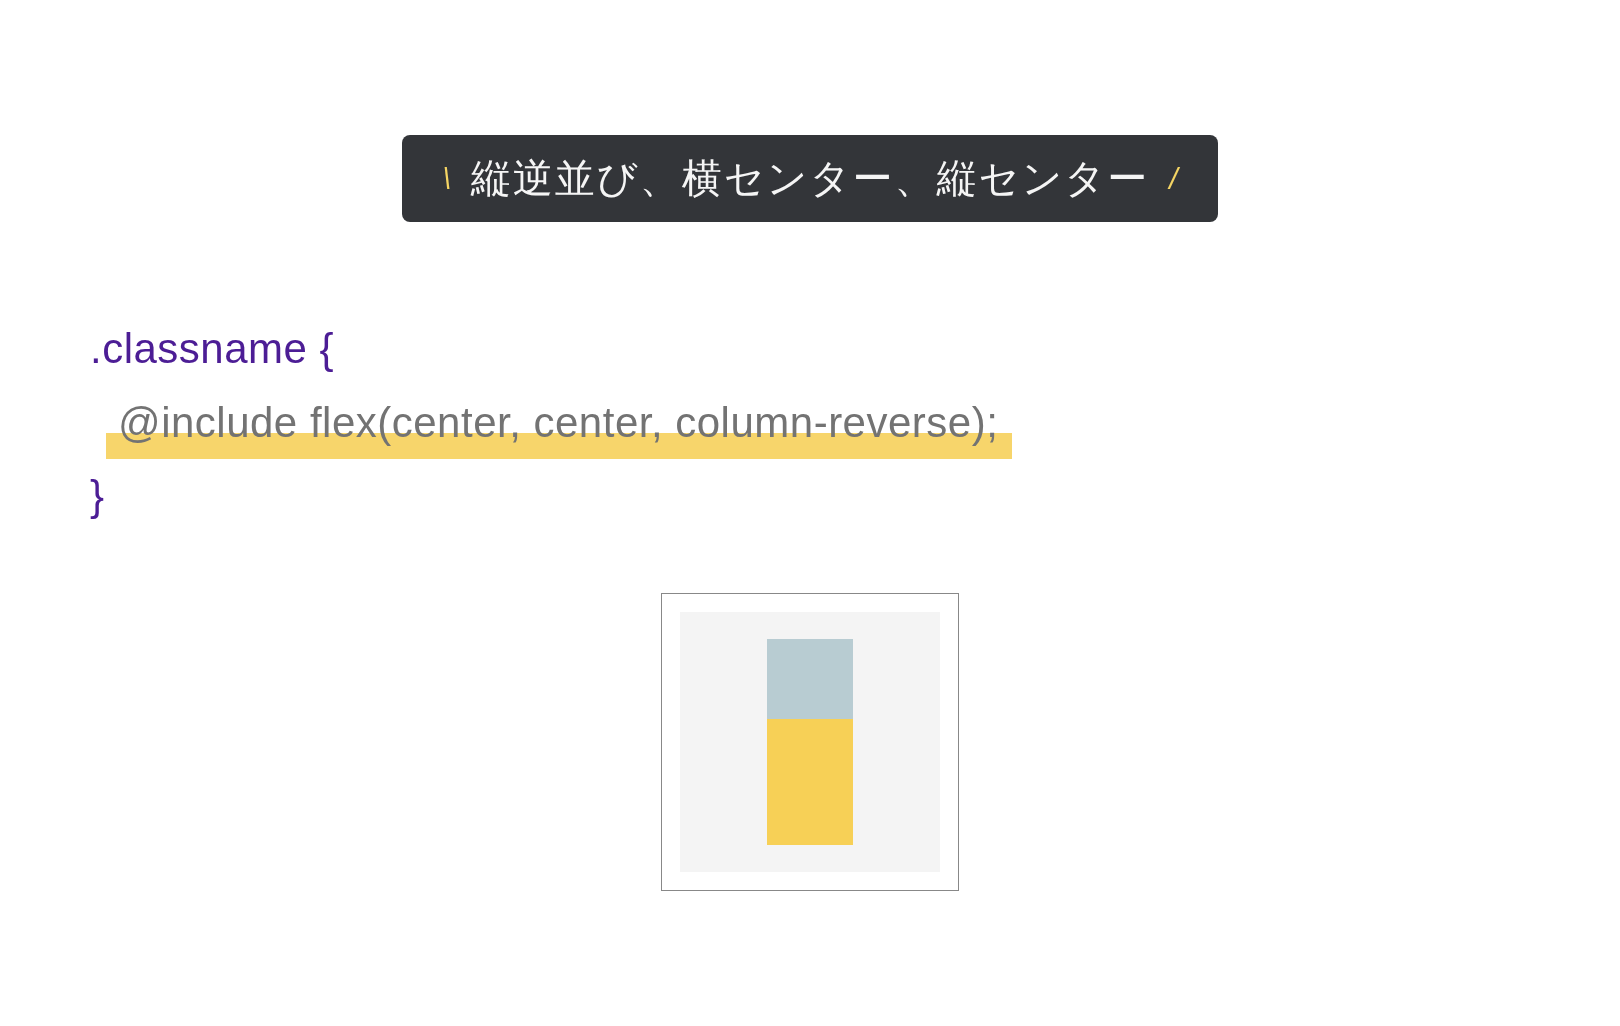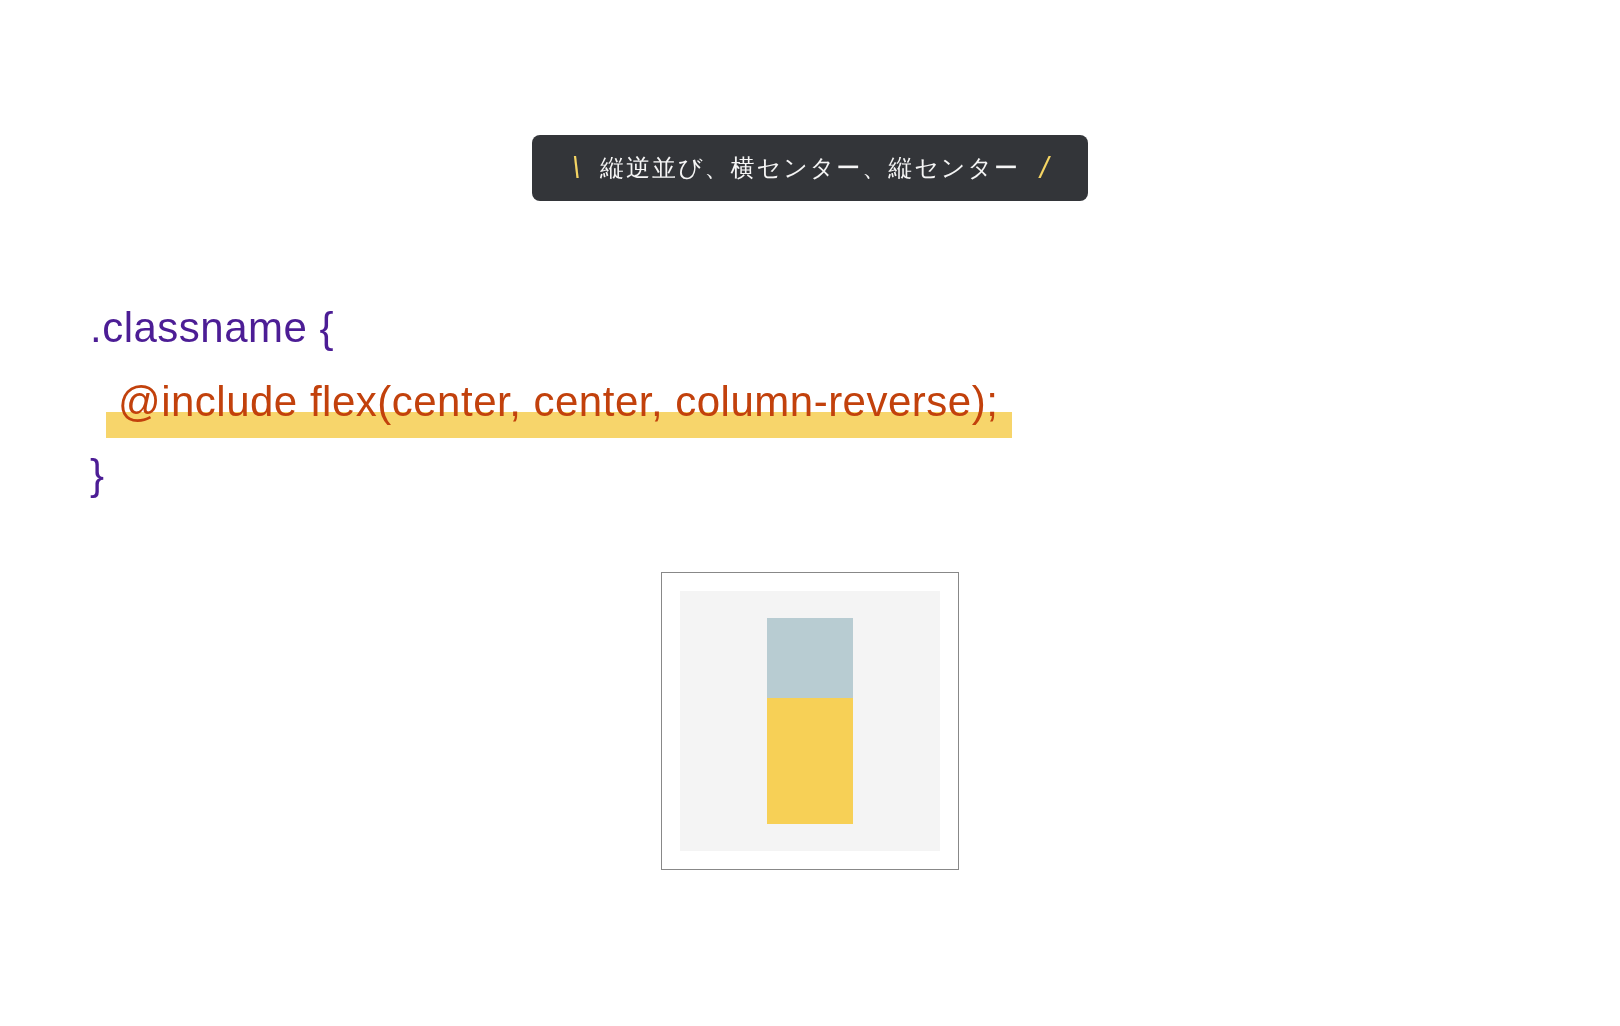--- a/index.html
+++ b/index.html
@@ -32,40 +32,40 @@
       font-style: italic;
     }
     .title-slash-left {
       transform: rotate(0deg);
     }
     .title-slash-right {
       transform: rotate(0deg);
     }
     .title-text {
       color: #f5f5f5;
-      font-size: 24px;
+      font-size: 40px;
       font-weight: 400;
       letter-spacing: 2px;
     }
     .code-block {
       margin-top: 90px;
       align-self: flex-start;
       margin-left: 90px;
       font-family: "Helvetica Neue", -apple-system, sans-serif;
       font-size: 42px;
       line-height: 1.75;
       letter-spacing: 0.5px;
     }
     .code-line-muted {
       color: #4c1d95;
     }
     .code-line-highlighted {
       position: relative;
       display: inline-block;
-      color: #c2410c;
+      color: #737373;
       padding-left: 28px;
     }
     .code-line-highlighted::before {
       content: "";
       position: absolute;
       left: 16px;
       right: -14px;
       bottom: 0px;
       height: 26px;
       background: #f7d56b;

